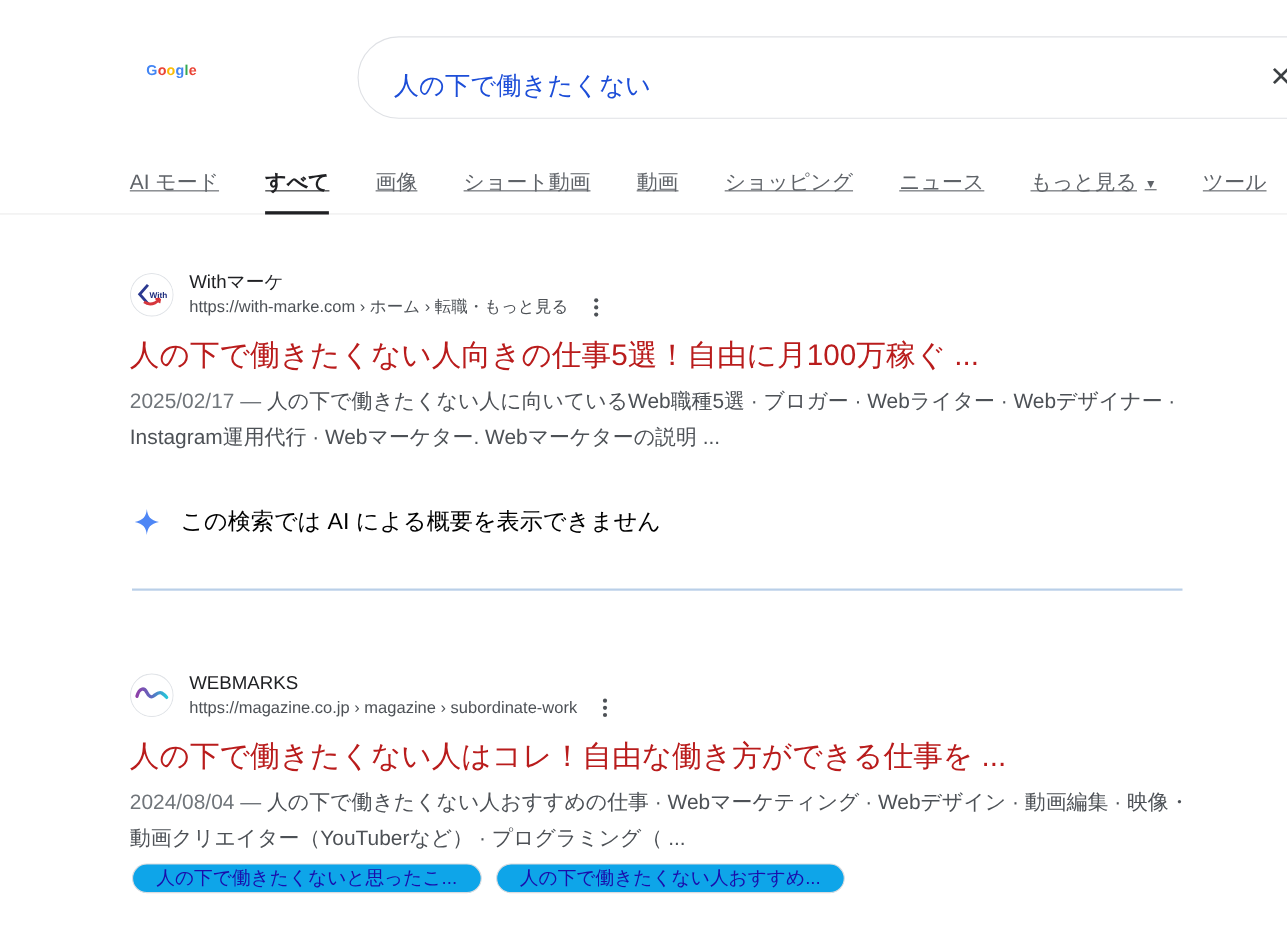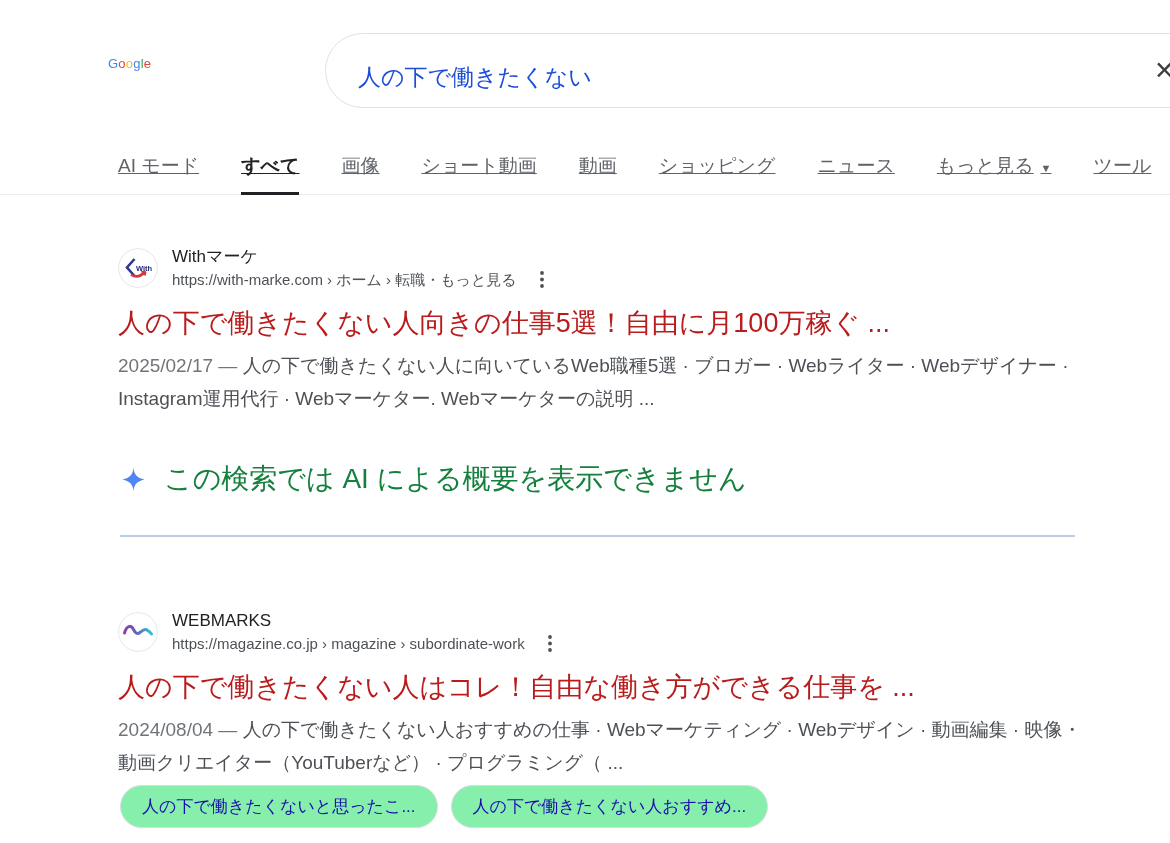--- a/index.html
+++ b/index.html
@@ -3,21 +3,21 @@
 <meta charset="utf-8">
 <style>
   html,body{margin:0;padding:0;}
   body{
     width:1170px;height:843px;overflow:hidden;background:#fff;position:relative;
     font-family:"Liberation Sans","DejaVu Sans",sans-serif;
     -webkit-font-smoothing:antialiased;
   }
   
   .google-logo{
-    position:absolute;left:108px;top:56px;font-size:13px;font-weight:400;
+    position:absolute;left:133px;top:56px;font-size:13px;font-weight:700;
     letter-spacing:.2px;cursor:pointer;user-select:none;
   }
   .search-box{
     position:absolute;left:325px;top:33px;width:900px;height:75px;
     box-sizing:border-box;border:1px solid #dfe1e5;border-radius:38px;
     display:flex;align-items:center;padding:0 32px;background:#fff;
   }
   .search-query{font-size:23px;color:#1d4ed8;white-space:nowrap;margin-top:13px;}
   .clear-button{
     position:absolute;left:1154px;top:55px;font-size:25px;color:#3c4043;
@@ -52,31 +52,31 @@
     margin-top:16px;font-size:27px;line-height:35px;color:#b91c1c;
     white-space:nowrap;cursor:pointer;display:inline-block;
   }
   .result-snippet{margin-top:8px;font-size:19px;line-height:33px;color:#4d5156;}
   .snippet-date{color:#70757a;}
   .snippet-bold{font-weight:400;}
   
   .ai-notice{
     position:absolute;left:120px;top:460px;display:flex;align-items:center;gap:17px;
   }
-  .ai-notice-text{font-size:28px;color:#15803d;}
+  .ai-notice-text{font-size:21px;color:#000000;}
   
   .blue-divider{
     position:absolute;left:120px;top:535px;width:955px;height:2px;background:#b9cfe8;
   }
   
   .chips-row{position:absolute;left:120px;top:785px;display:flex;gap:13px;}
   .chip{
-    height:43px;box-sizing:border-box;border:1px solid #dadce0;border-radius:22px;
+    height:27px;box-sizing:border-box;border:1px solid #dadce0;border-radius:22px;
     display:flex;align-items:center;padding:0 21px;font-size:17px;color:#1a0dab;
-    cursor:pointer;background:#86efac;white-space:nowrap;
+    cursor:pointer;background:#0ea5e9;white-space:nowrap;
   }
 </style>
 </head>
 <body>
 
 <div class="google-logo"><span style="color: rgb(66, 133, 244);">G</span><span style="color: rgb(234, 67, 53);">o</span><span style="color: rgb(251, 188, 5);">o</span><span style="color: rgb(66, 133, 244);">g</span><span style="color: rgb(52, 168, 83);">l</span><span style="color: rgb(234, 67, 53);">e</span></div>
 
 <div class="search-box">
   <span class="search-query">人の下で働きたくない</span>
 </div>

